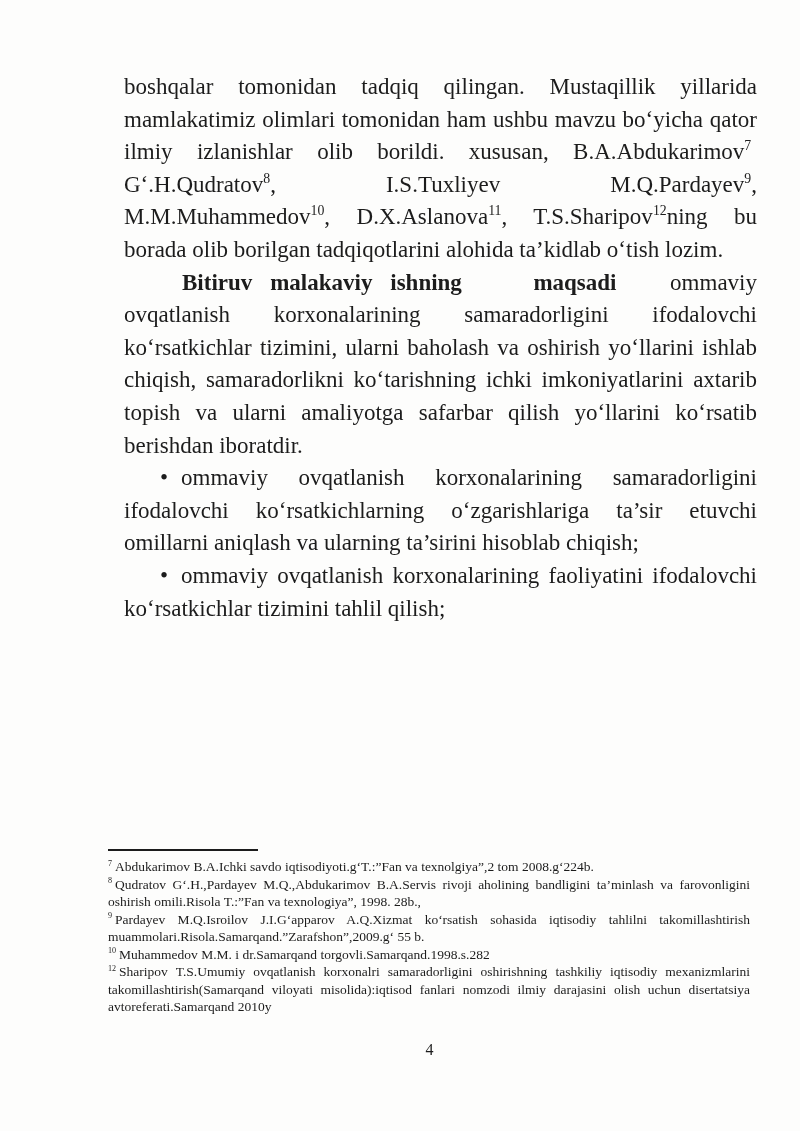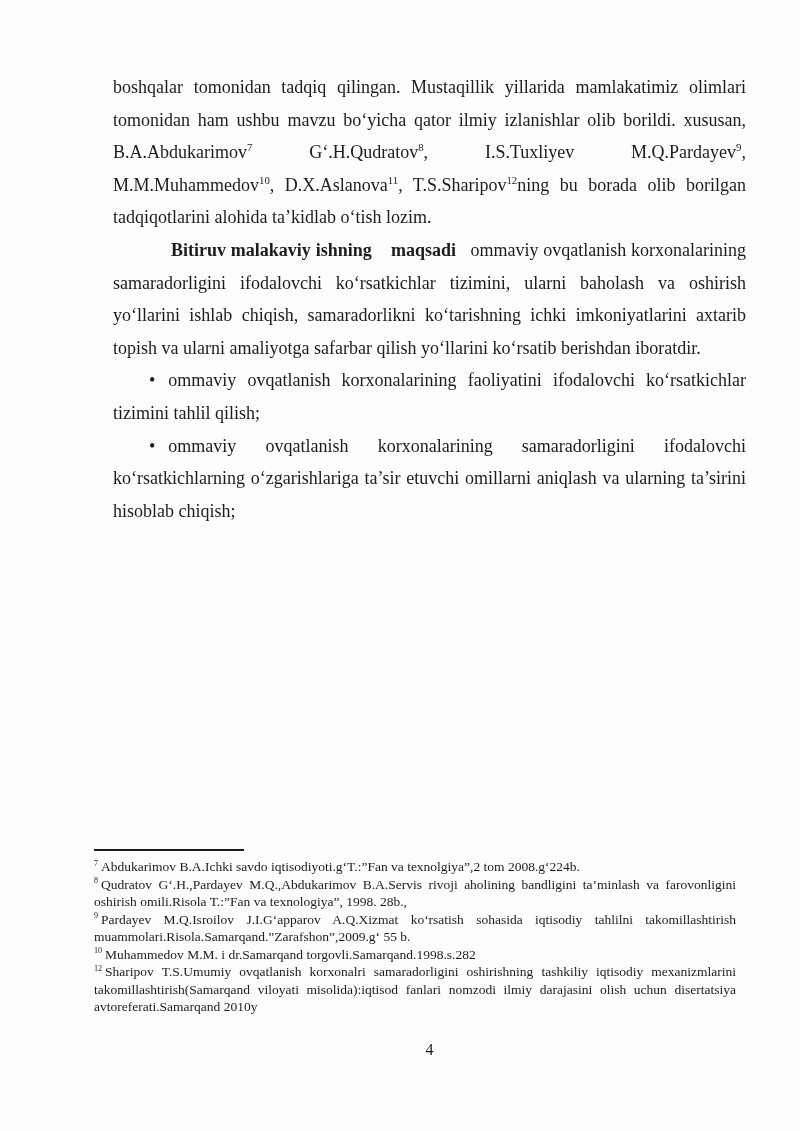--- a/index.html
+++ b/index.html
@@ -7,40 +7,40 @@
     position: relative;
     width: 800px;
     height: 1131px;
     background: #fdfdfc;
     font-family: "Liberation Serif", serif;
     color: #1c1c1c;
     overflow: hidden;
   }
   .body-text {
     position: absolute;
-    left: 113px;
+    left: 124px;
     top: 71px;
     width: 633px;
-    font-size: 18px;
+    font-size: 23px;
     line-height: 32.6px;
     text-align: justify;
   }
   .body-text p { margin: 0; }
   .indent { text-indent: 58px; }
   .b { font-weight: bold; }
   sup {
     font-size: 60%;
     vertical-align: super;
     line-height: 0;
   }
   .bullet { text-indent: 36px; }
   .bullet .glyph { padding-right: 13px; }
   .footnotes {
     position: absolute;
-    left: 94px;
+    left: 108px;
     top: 849px;
     width: 642px;
     font-size: 13.5px;
     line-height: 17.5px;
     text-align: justify;
     font-family: Liberation Serif, serif;
   }
   .footnotes p { margin: 0; }
   .fn-sep {
     width: 150px;
@@ -60,22 +60,22 @@
 </style>
 </head>
 <body>
 
 <div class="page">
 
   <div class="body-text">
     <p><span>boshqalar tomonidan tadqiq qilingan. Mustaqillik yillarida mamlakatimiz olimlari tomonidan ham ushbu mavzu bo‘yicha qator ilmiy izlanishlar olib borildi. xususan, B.A.Abdukarimov</span><sup>7</sup><span>&nbsp; G‘.H.Qudratov</span><sup>8</sup><span>,&nbsp; I.S.Tuxliyev&nbsp; M.Q.Pardayev</span><sup>9</sup><span>, M.M.Muhammedov</span><sup>10</sup><span>, D.X.Aslanova</span><sup>11</sup><span>, T.S.Sharipov</span><sup>12</sup><span>ning bu borada olib borilgan tadqiqotlarini alohida ta’kidlab o‘tish lozim.</span></p>
     <p class="indent"><span class="b">Bitiruv malakaviy ishning</span><span>&nbsp;&nbsp;&nbsp; </span><span class="b">maqsadi</span><span>&nbsp;&nbsp; ommaviy ovqatlanish korxonalarining samaradorligini ifodalovchi ko‘rsatkichlar tizimini, ularni baholash va oshirish yo‘llarini ishlab chiqish, samaradorlikni ko‘tarishning ichki imkoniyatlarini axtarib topish va ularni amaliyotga safarbar qilish yo‘llarini ko‘rsatib berishdan iboratdir.</span></p>
 
+    <p class="bullet"><span class="glyph">•</span><span>ommaviy ovqatlanish korxonalarining samaradorligini ifodalovchi ko‘rsatkichlarning o‘zgarishlariga ta’sir etuvchi omillarni aniqlash va ularning ta’sirini hisoblab chiqish;</span></p>
     <p class="bullet"><span class="glyph">•</span><span>ommaviy ovqatlanish korxonalarining faoliyatini ifodalovchi ko‘rsatkichlar tizimini tahlil qilish;</span></p>
-    <p class="bullet"><span class="glyph">•</span><span>ommaviy ovqatlanish korxonalarining samaradorligini ifodalovchi ko‘rsatkichlarning o‘zgarishlariga ta’sir etuvchi omillarni aniqlash va ularning ta’sirini hisoblab chiqish;</span></p>
   </div>
 
   <div class="footnotes">
     <div class="fn-sep"></div>
     <p class="fn"><sup>7</sup><span>Abdukarimov B.A.Ichki savdo iqtisodiyoti.g‘T.:”Fan va texnolgiya”,2 tom 2008.g‘224b.</span></p>
     <p class="fn"><sup>8</sup><span>Qudratov G‘.H.,Pardayev M.Q.,Abdukarimov B.A.Servis rivoji aholining bandligini ta’minlash va farovonligini oshirish omili.Risola T.:”Fan va texnologiya”, 1998. 28b.,</span></p>
     <p class="fn"><sup>9</sup><span>Pardayev M.Q.Isroilov J.I.G‘apparov A.Q.Xizmat ko‘rsatish sohasida iqtisodiy tahlilni takomillashtirish muammolari.Risola.Samarqand.”Zarafshon”,2009.g‘ 55 b.</span></p>
     <p class="fn"><sup>10</sup><span>Muhammedov M.M. i dr.Samarqand torgovli.Samarqand.1998.s.282</span></p>
     <p class="fn"><sup>12</sup><span>Sharipov T.S.Umumiy ovqatlanish korxonalri samaradorligini oshirishning tashkiliy iqtisodiy mexanizmlarini takomillashtirish(Samarqand viloyati misolida):iqtisod fanlari nomzodi ilmiy darajasini olish uchun disertatsiya avtoreferati.Samarqand 2010y</span></p>
   </div>

